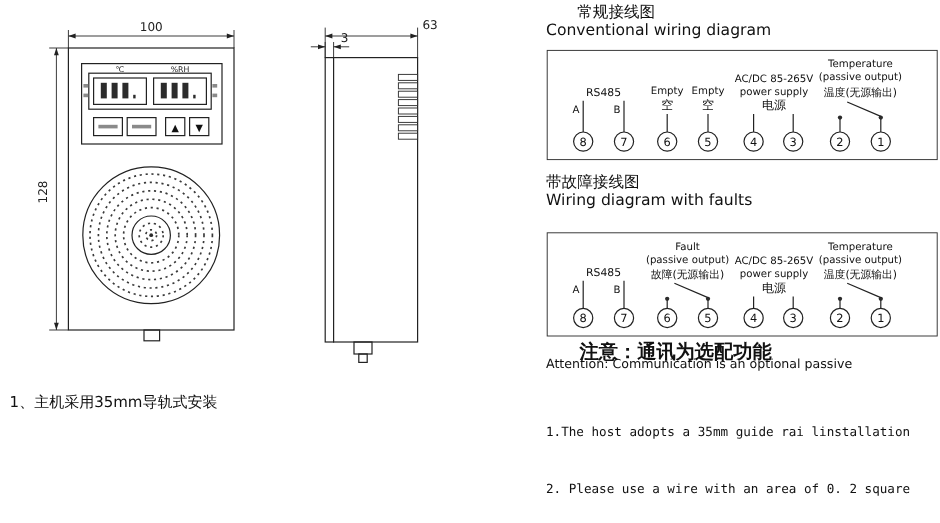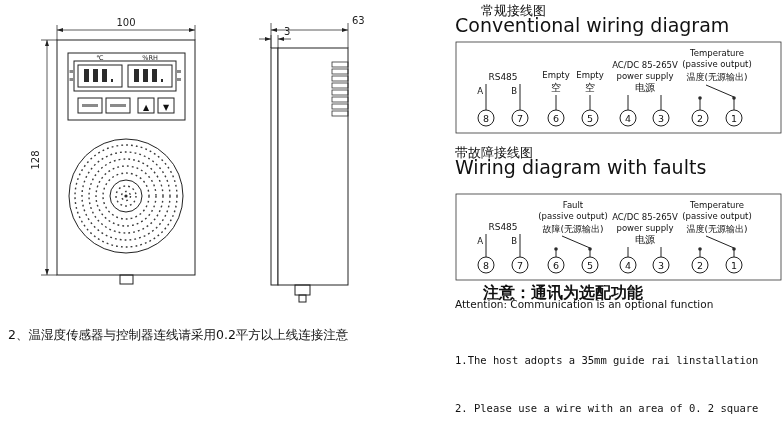--- a/index.html
+++ b/index.html
@@ -19,21 +19,21 @@
   .dimt { font-size:10px; fill:#222; text-anchor:middle; }
   .s8   { font-size:8.5px; fill:#111; text-anchor:middle; }
   .s9   { font-size:9px;  fill:#111; text-anchor:middle; }
   .s10  { font-size:10px; fill:#111; text-anchor:middle; }
   .sAB  { font-size:8.5px; fill:#111; text-anchor:end; }
   .tnum { font-size:9.5px; fill:#111; text-anchor:middle; }
   .tri  { font-size:8px; fill:#111; text-anchor:middle; }
   .unit { font-size:6.5px; fill:#222; text-anchor:middle; }
   .ring { stroke:#3a3a3a; stroke-width:1.4; fill:none; stroke-dasharray:1.8 3.1; }
   .title-zh { font-size:13px; line-height:15px; }
-  .title-en { font-size:19px; line-height:15px; }
+  .title-en { font-size:13px; line-height:15px; }
   .attn-zh  { font-size:16px; font-weight:bold;margin-left:28px; }
   .attn-en  { font-size:10.5px; }
   .notes-zh { font-size:12.5px; line-height:20px; }
   .notes-en { font-size:10.5px; line-height:16px; font-family:"DejaVu Sans Mono","Liberation Mono",monospace; white-space:pre; }
 </style>
 </head>
 <body>
 
 <svg class="abs" style="left:25px;top:8px;" width="200" height="300" viewBox="0 0 200 300">
 
@@ -310,24 +310,24 @@
         <text class="tnum" x="245" y="76.5">2</text>
       </g>
     <g>
         <circle class="fillw" cx="279" cy="73" r="8"></circle>
         <text class="tnum" x="279" y="76.5">1</text>
       </g>
   </g>
 </svg>
 
 <div class="abs attn-zh" style="left:455px;top:283px;">注意：通讯为选配功能</div>
-<div class="abs attn-en" style="left:455px;top:298px;">Attention: Communication is an optional function</div>
+<div class="abs attn-en" style="left:455px;top:298px;">Attention: Communication is an optional passive</div>
 
 <div class="abs notes-zh" style="left:8px;top:325px;width:440px;">
-  <div>2、温湿度传感器与控制器连线请采用0.2平方以上线连接注意</div>
+  <div>1、主机采用35mm导轨式安装</div>
 </div>
 
 <div class="abs notes-en" style="left:455px;top:320px;width:328px;">
   <div>1.The host adopts a 35mm guide rai linstallation</div>
   <div>2. Please use a wire with an area of 0. 2 square</div>
   
   
   
   
 </div>

